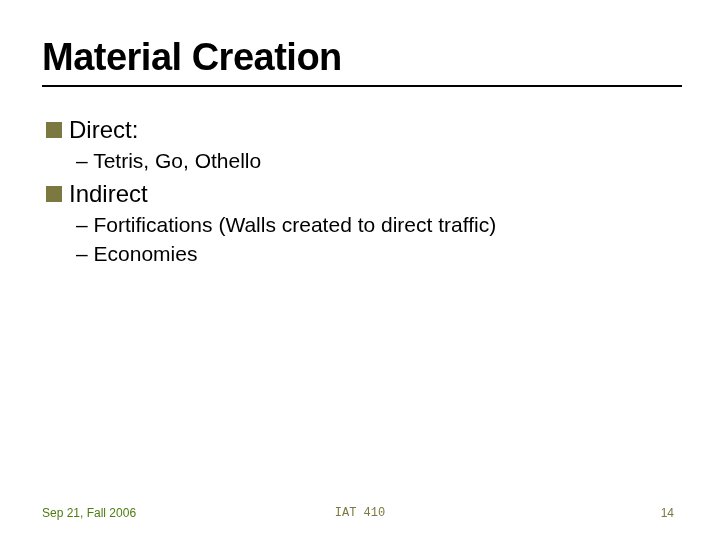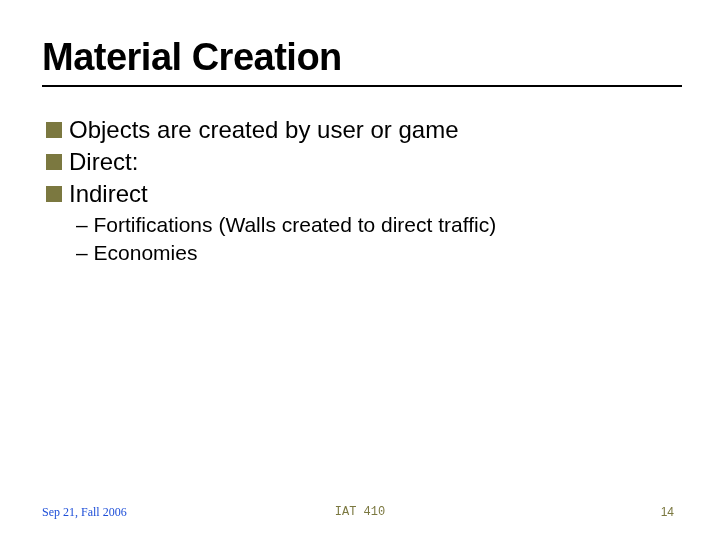--- a/index.html
+++ b/index.html
@@ -65,22 +65,22 @@
     bottom: 20px;
     left: 0;
     width: 100%;
     padding: 0 46px 0 42px;
     display: flex;
     justify-content: space-between;
     align-items: baseline;
     font-size: 12px;
   }
   .footer-left {
-    color: #1d4ed8;
-    font-family: Liberation Serif, serif;
+    color: #4d7c0f;
+    font-family: Liberation Sans, sans-serif;
   }
   .footer-center {
     color: #7b7840;
     font-family: "Courier New", monospace;
     position: absolute;
     left: 50%;
     transform: translateX(-50%);
   }
   .footer-right {
     color: #7b7840;
@@ -90,29 +90,28 @@
 </style>
 </head>
 <body>
 
 <div class="slide">
   <h1 class="title">Material Creation</h1>
   <hr class="title-rule">
 
   <div class="content">
 
-    <div class="lvl1">
-      <span class="bullet"></span>
-      <span class="text">Objects are created by user or game</span>
-    </div>
 
 
     <div class="lvl1">
       <span class="bullet"></span>
       <span class="text">Direct:</span>
+    </div>
+    <div class="lvl2-group">
+      <div class="lvl2">– Tetris, Go, Othello</div>
     </div>
 
     <div class="lvl1">
       <span class="bullet"></span>
       <span class="text">Indirect</span>
     </div>
     <div class="lvl2-group">
       <div class="lvl2">– Fortifications  (Walls created to direct traffic)</div>
       <div class="lvl2">– Economies</div>
     </div>

